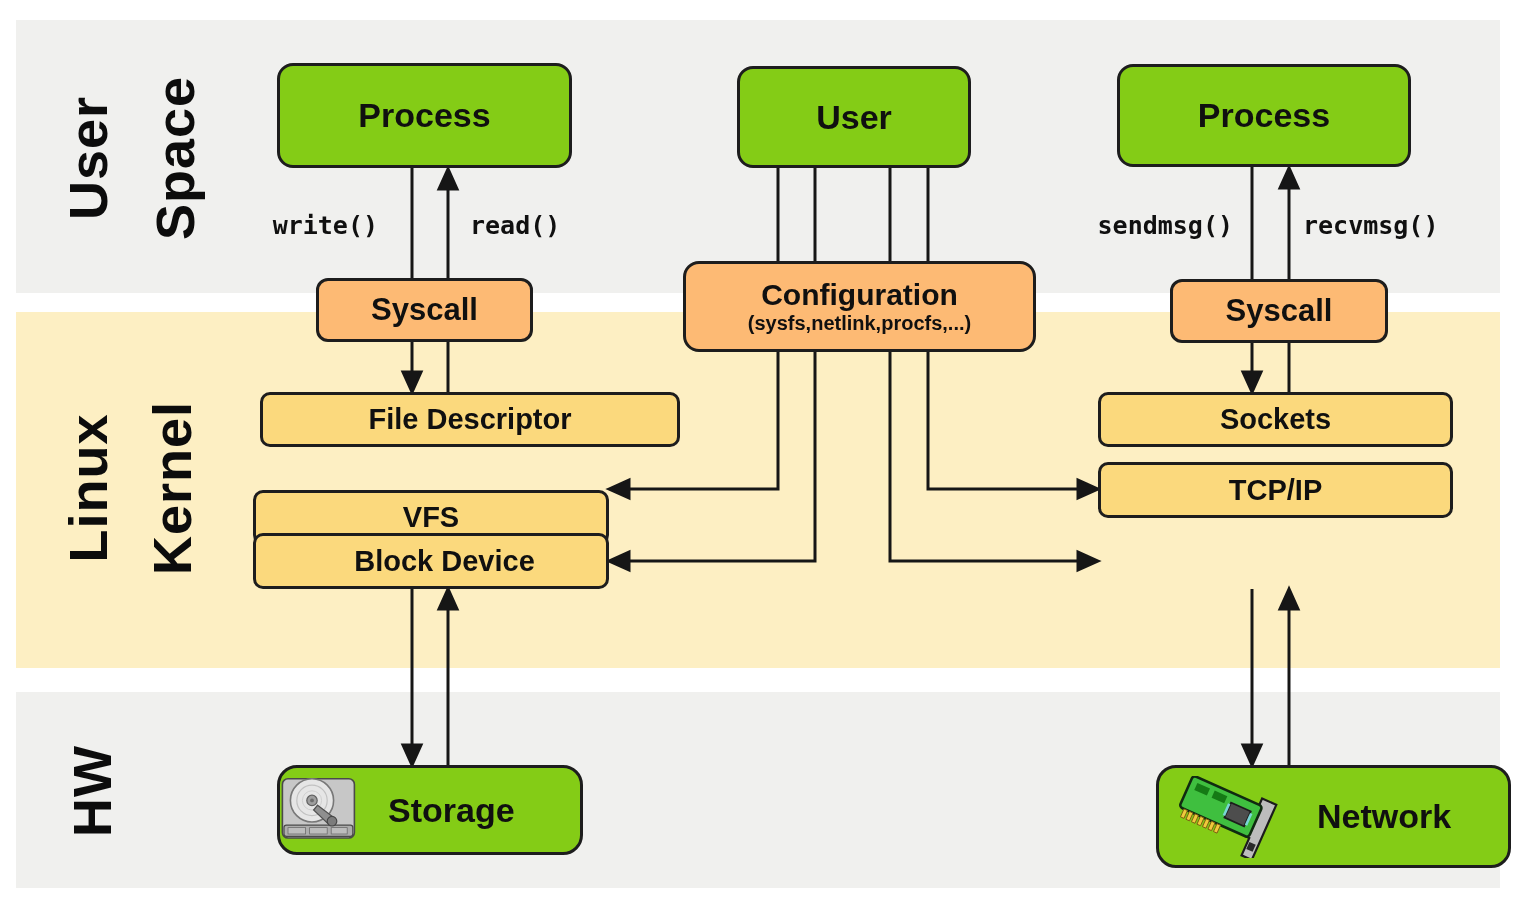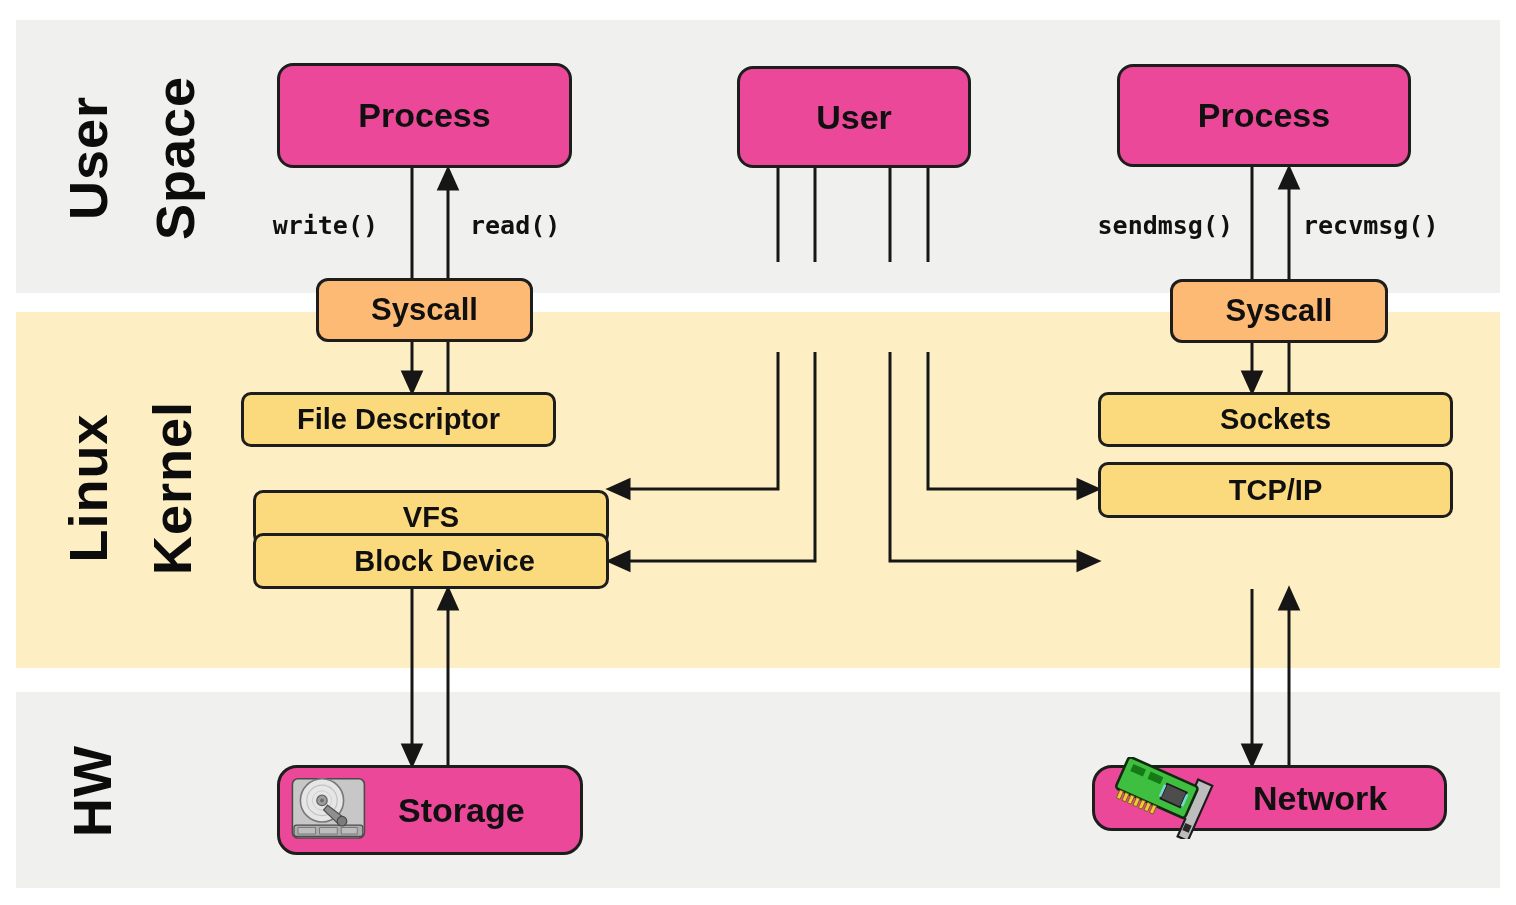--- a/index.html
+++ b/index.html
@@ -11,21 +11,21 @@
   .band-gray   { background:#f0f0ee; }
   .band-yellow { background:#fdefc3; }
   .vlabel {
     position:absolute; transform:translate(-50%,-50%) rotate(-90deg);
     font-size:54px; font-weight:bold; color:#0c0c0c; white-space:nowrap; letter-spacing:1px;
   }
   .node {
     position:absolute; box-sizing:border-box; display:flex; align-items:center; justify-content:center;
     border:3px solid #1d1d1d; color:#101010; text-align:center;
   }
-  .white-node  { background:#ec4899; border-radius:16px; font-size:34px; font-weight:600; }
+  .white-node  { background:#84cc16; border-radius:16px; font-size:34px; font-weight:600; }
   .gray-node   { background:#fdba74; border-radius:12px; font-size:31px; font-weight:600; }
   .yellow-node { background:#fbd97d; border-radius:10px; font-size:29px; font-weight:600; }
   .config-node { flex-direction:column; line-height:1.15; border-radius:16px; }
   .config-sub  { font-size:20px; font-weight:600; }
   .hw-node     { justify-content:flex-start; border-radius:20px; }
   .call {
     position:absolute; font-family:"DejaVu Sans Mono", monospace; font-weight:bold;
     font-size:25px; color:#101010; white-space:nowrap;
   }
   .wires { position:absolute; left:0; top:0; pointer-events:none; }
@@ -119,49 +119,53 @@
   <div class="node white-node" style="left:737px; top:66px;  width:234px; height:102px;">User</div>
   <div class="node white-node" style="left:1117px; top:64px; width:294px; height:103px;">Process</div>
 
   <div class="call" style="left:220px;  top:211px; width:158px; text-align:right;">write()</div>
   <div class="call" style="left:470px;  top:211px;">read()</div>
   <div class="call" style="left:1060px; top:211px; width:173px; text-align:right;">sendmsg()</div>
   <div class="call" style="left:1303px; top:211px;">recvmsg()</div>
 
   <div class="node gray-node" style="left:316px; top:278px; width:217px; height:64px;">Syscall</div>
   <div class="node gray-node" style="left:1170px; top:279px; width:218px; height:64px;">Syscall</div>
+  <div class="node gray-node config-node" style="left:683px; top:261px; width:353px; height:91px;">
+    <div style="font-size:30px;">Configuration</div>
+    <div class="config-sub">(sysfs,netlink,procfs,...)</div>
+  </div>
 
-  <div class="node yellow-node" style="left:241px; top:392px; width:315px; height:55px;">File Descriptor</div>
+  <div class="node yellow-node" style="left:260px; top:392px; width:420px; height:55px;">File Descriptor</div>
   <div class="node yellow-node" style="left:253px; top:490px; width:356px; height:55px;">VFS</div>
   <div class="node yellow-node" style="left:253px; top:533px; width:356px; height:56px;padding-left:27px;">Block Device</div>
 
   <div class="node yellow-node" style="left:1098px; top:392px; width:355px; height:55px;">Sockets</div>
   <div class="node yellow-node" style="left:1098px; top:462px; width:355px; height:56px;">TCP/IP</div>
 
-  <div class="node white-node hw-node" style="left:277px; top:765px; width:306px; height:90px; padding-left:10px; gap:28px;">
+  <div class="node white-node hw-node" style="left:277px; top:765px; width:306px; height:90px; gap:28px;">
     <span class="icon-wrap">
       <svg width="80" height="72" viewBox="0 0 100 90">
         <rect x="3" y="6" width="90" height="74" rx="7" fill="#c7c7c7" stroke="#4a4a4a" stroke-width="2"></rect>
         <rect x="5" y="64" width="86" height="14" rx="3" fill="#adadad" stroke="#4a4a4a" stroke-width="1.5"></rect>
         <rect x="10" y="67" width="22" height="8" fill="#bdbdbd" stroke="#6d6d6d" stroke-width="1"></rect>
         <rect x="37" y="67" width="22" height="8" fill="#bdbdbd" stroke="#6d6d6d" stroke-width="1"></rect>
         <rect x="64" y="67" width="20" height="8" fill="#bdbdbd" stroke="#6d6d6d" stroke-width="1"></rect>
         <circle cx="40" cy="33" r="27" fill="#e6e6e6" stroke="#787878" stroke-width="2"></circle>
         <circle cx="40" cy="33" r="19" fill="none" stroke="#c2c2c2" stroke-width="1.5"></circle>
         <circle cx="40" cy="33" r="12" fill="none" stroke="#cfcfcf" stroke-width="1.2"></circle>
         <circle cx="40" cy="33" r="6.5" fill="#9e9e9e" stroke="#5f5f5f" stroke-width="1.5"></circle>
         <circle cx="40" cy="33" r="2.4" fill="#6c6c6c"></circle>
         <polygon points="47,39 68,55 61,63 42,45" fill="#8f8f8f" stroke="#4f4f4f" stroke-width="1.5"></polygon>
         <circle cx="65" cy="59" r="6" fill="#7c7c7c" stroke="#474747" stroke-width="1.5"></circle>
       </svg>
     </span>
     <span>Storage</span>
   </div>
 
-  <div class="node white-node hw-node" style="left:1092px; top:765px; width:355px; height:66px; padding-left:14px; gap:32px;">
+  <div class="node white-node hw-node" style="left:1156px; top:765px; width:355px; height:103px; padding-left:14px; gap:32px;">
     <span class="icon-wrap">
       <svg width="112" height="82" viewBox="0 0 130 95">
         <g transform="rotate(24 60 45)">
           <polygon points="92,10 110,10 110,80 97,80 97,58 92,58" fill="#bdbdbd" stroke="#1c1c1c" stroke-width="2.5"></polygon>
           <rect x="99" y="62" width="8" height="9" fill="#2a2a2a"></rect>
           <rect x="8" y="18" width="88" height="40" rx="4" fill="#3fbf3f" stroke="#102a10" stroke-width="3"></rect>
           <rect x="16" y="24" width="16" height="9" fill="#157a15"></rect>
           <rect x="38" y="24" width="16" height="9" fill="#157a15"></rect>
           <rect x="61" y="29" width="25" height="19" fill="#4d4d4d" stroke="#1c1c1c" stroke-width="2"></rect>
           <rect x="58" y="31" width="3" height="15" fill="#79d6d6"></rect>

